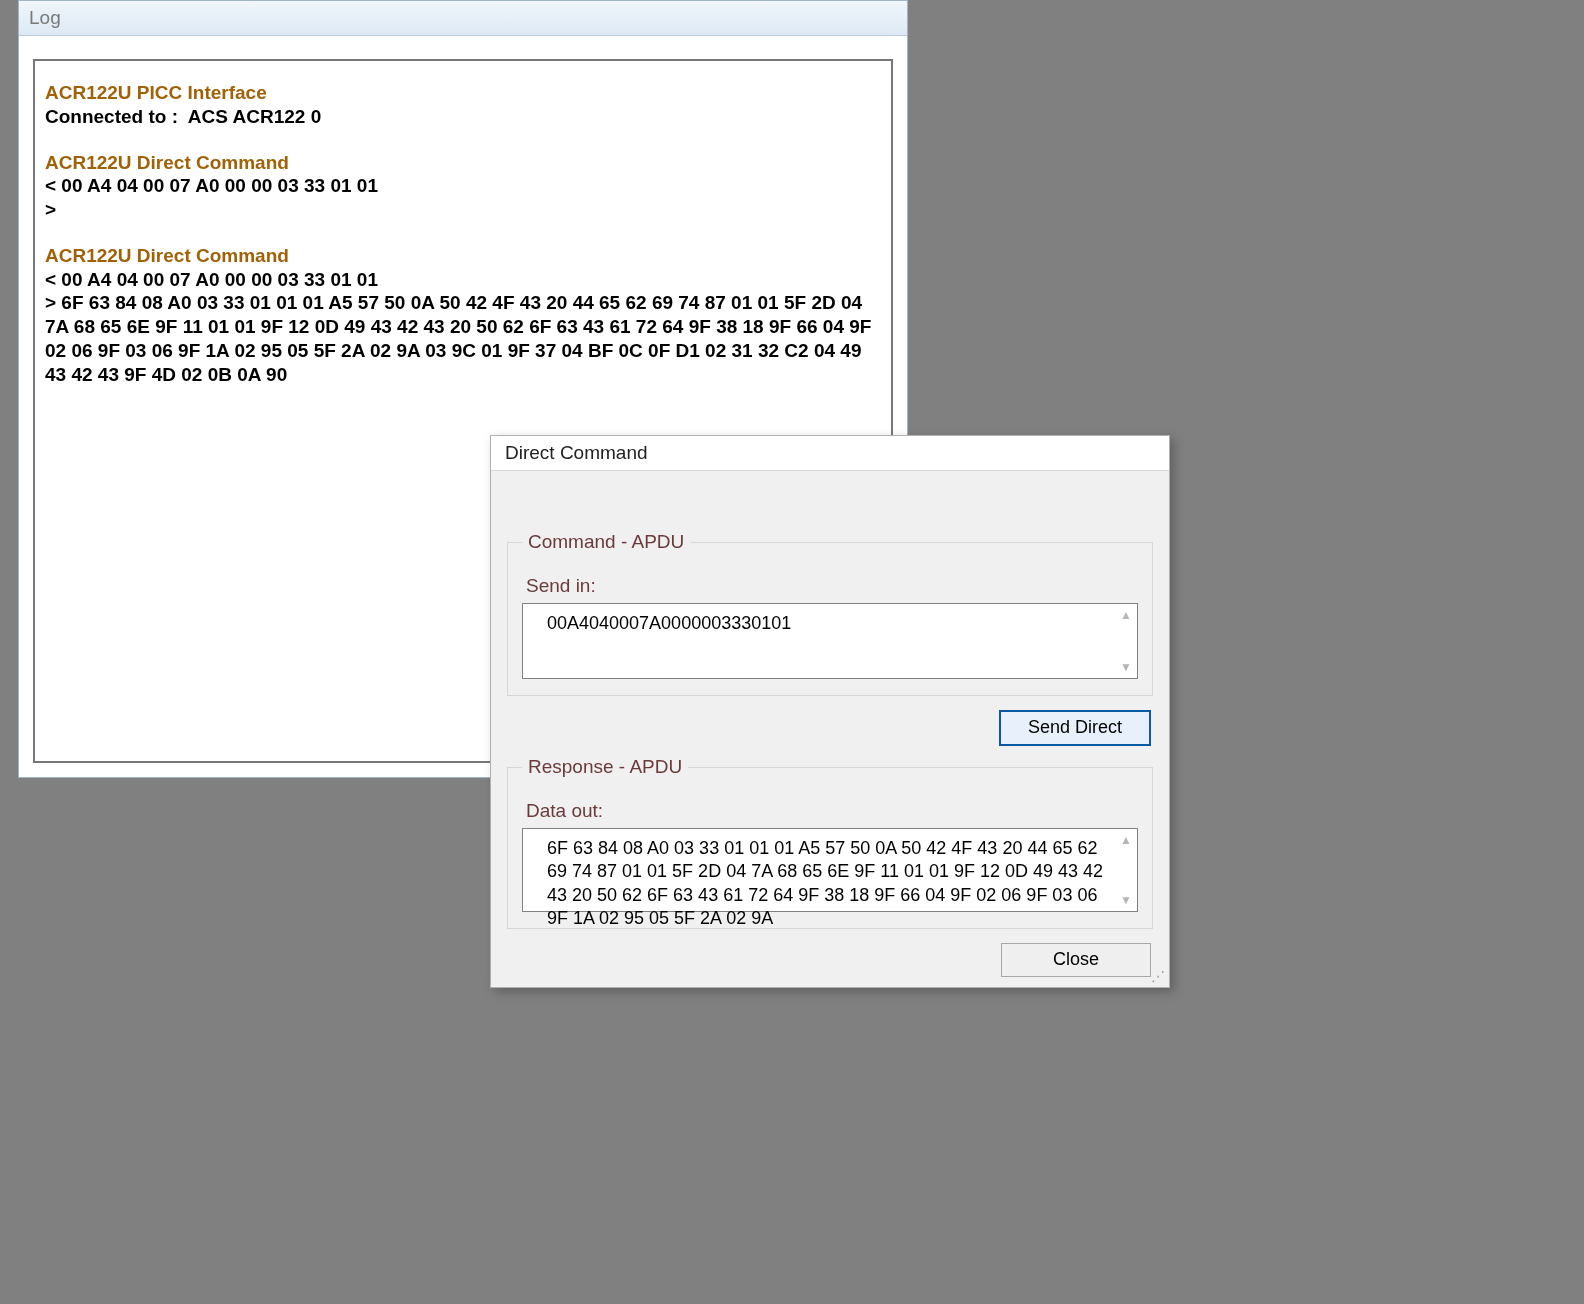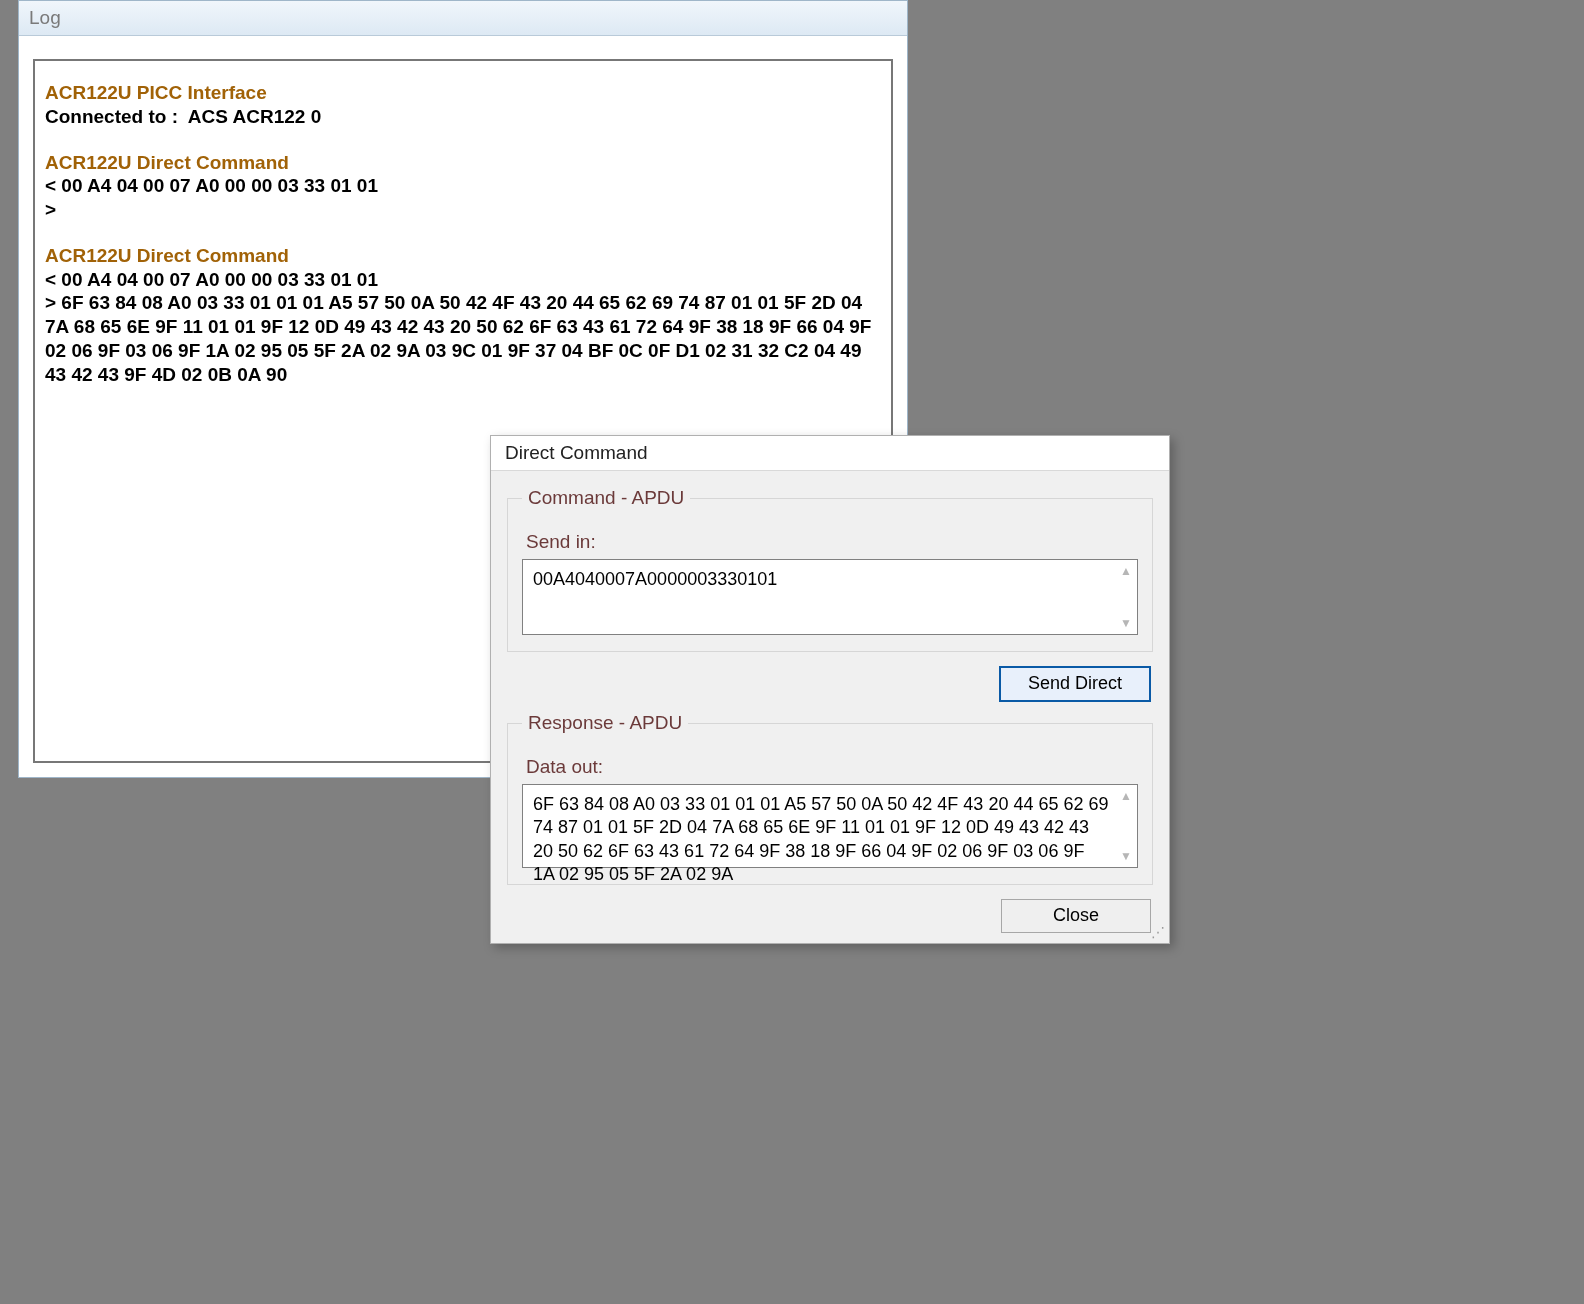--- a/index.html
+++ b/index.html
@@ -78,20 +78,21 @@
     height: 34px;
     line-height: 34px;
     padding: 0 14px;
     background: #ffffff;
     border-bottom: 1px solid #d9d9d9;
     font-size: 19px;
     color: #222;
   }
   .dialog-content {
     padding: 10px 14px 6px 14px;
+    margin-top: 44px;
   }
 
   fieldset.groupbox {
     border: 1px solid #d6d6d6;
     margin: 6px 2px 14px 2px;
     padding: 16px 14px 16px 14px;
   }
   fieldset.groupbox > legend {
     padding: 0 6px;
     color: #6b3a3a;
@@ -104,21 +105,21 @@
     font-size: 19px;
   }
 
   .multiline {
     position: relative;
     border: 1px solid #808080;
     background: #ffffff;
     box-sizing: border-box;
   }
   .multiline .text {
-    padding: 8px 28px 8px 10px;
+    padding: 8px 28px 8px 24px;
     font-family: Arial, sans-serif;
     font-size: 18px;
     color: #000;
     line-height: 1.3;
     min-height: 1.3em;
     white-space: pre-wrap;
     word-break: break-word;
   }
   .multiline .spin {
     position: absolute;

